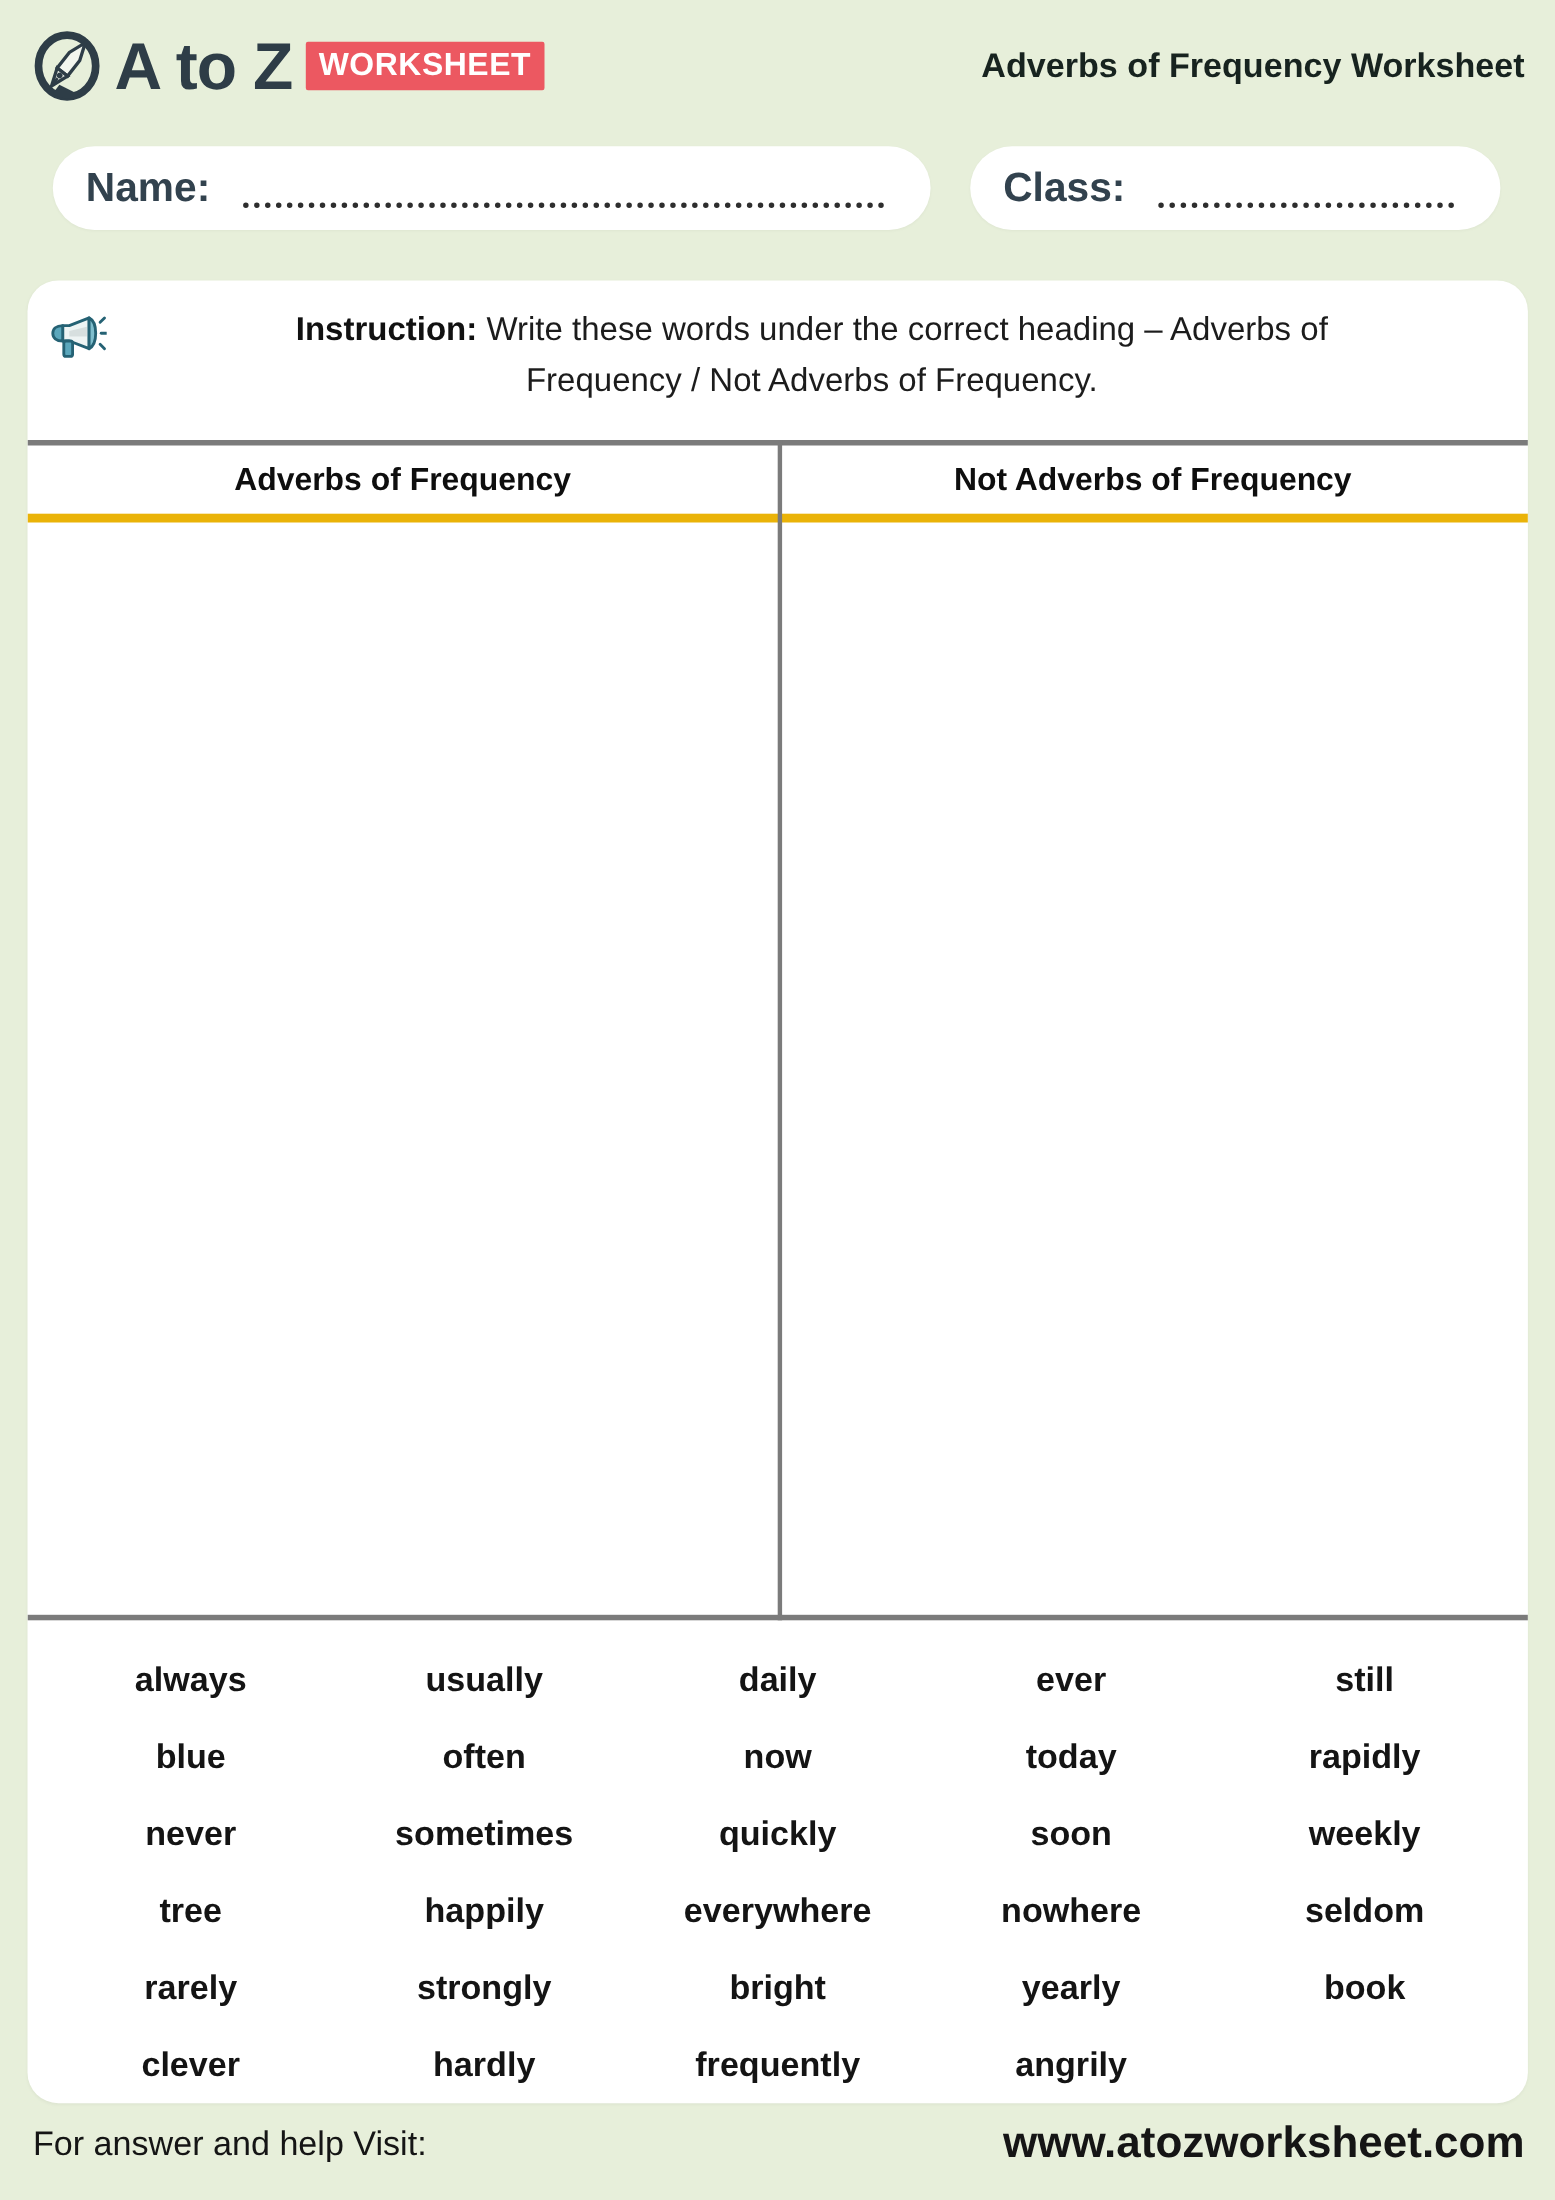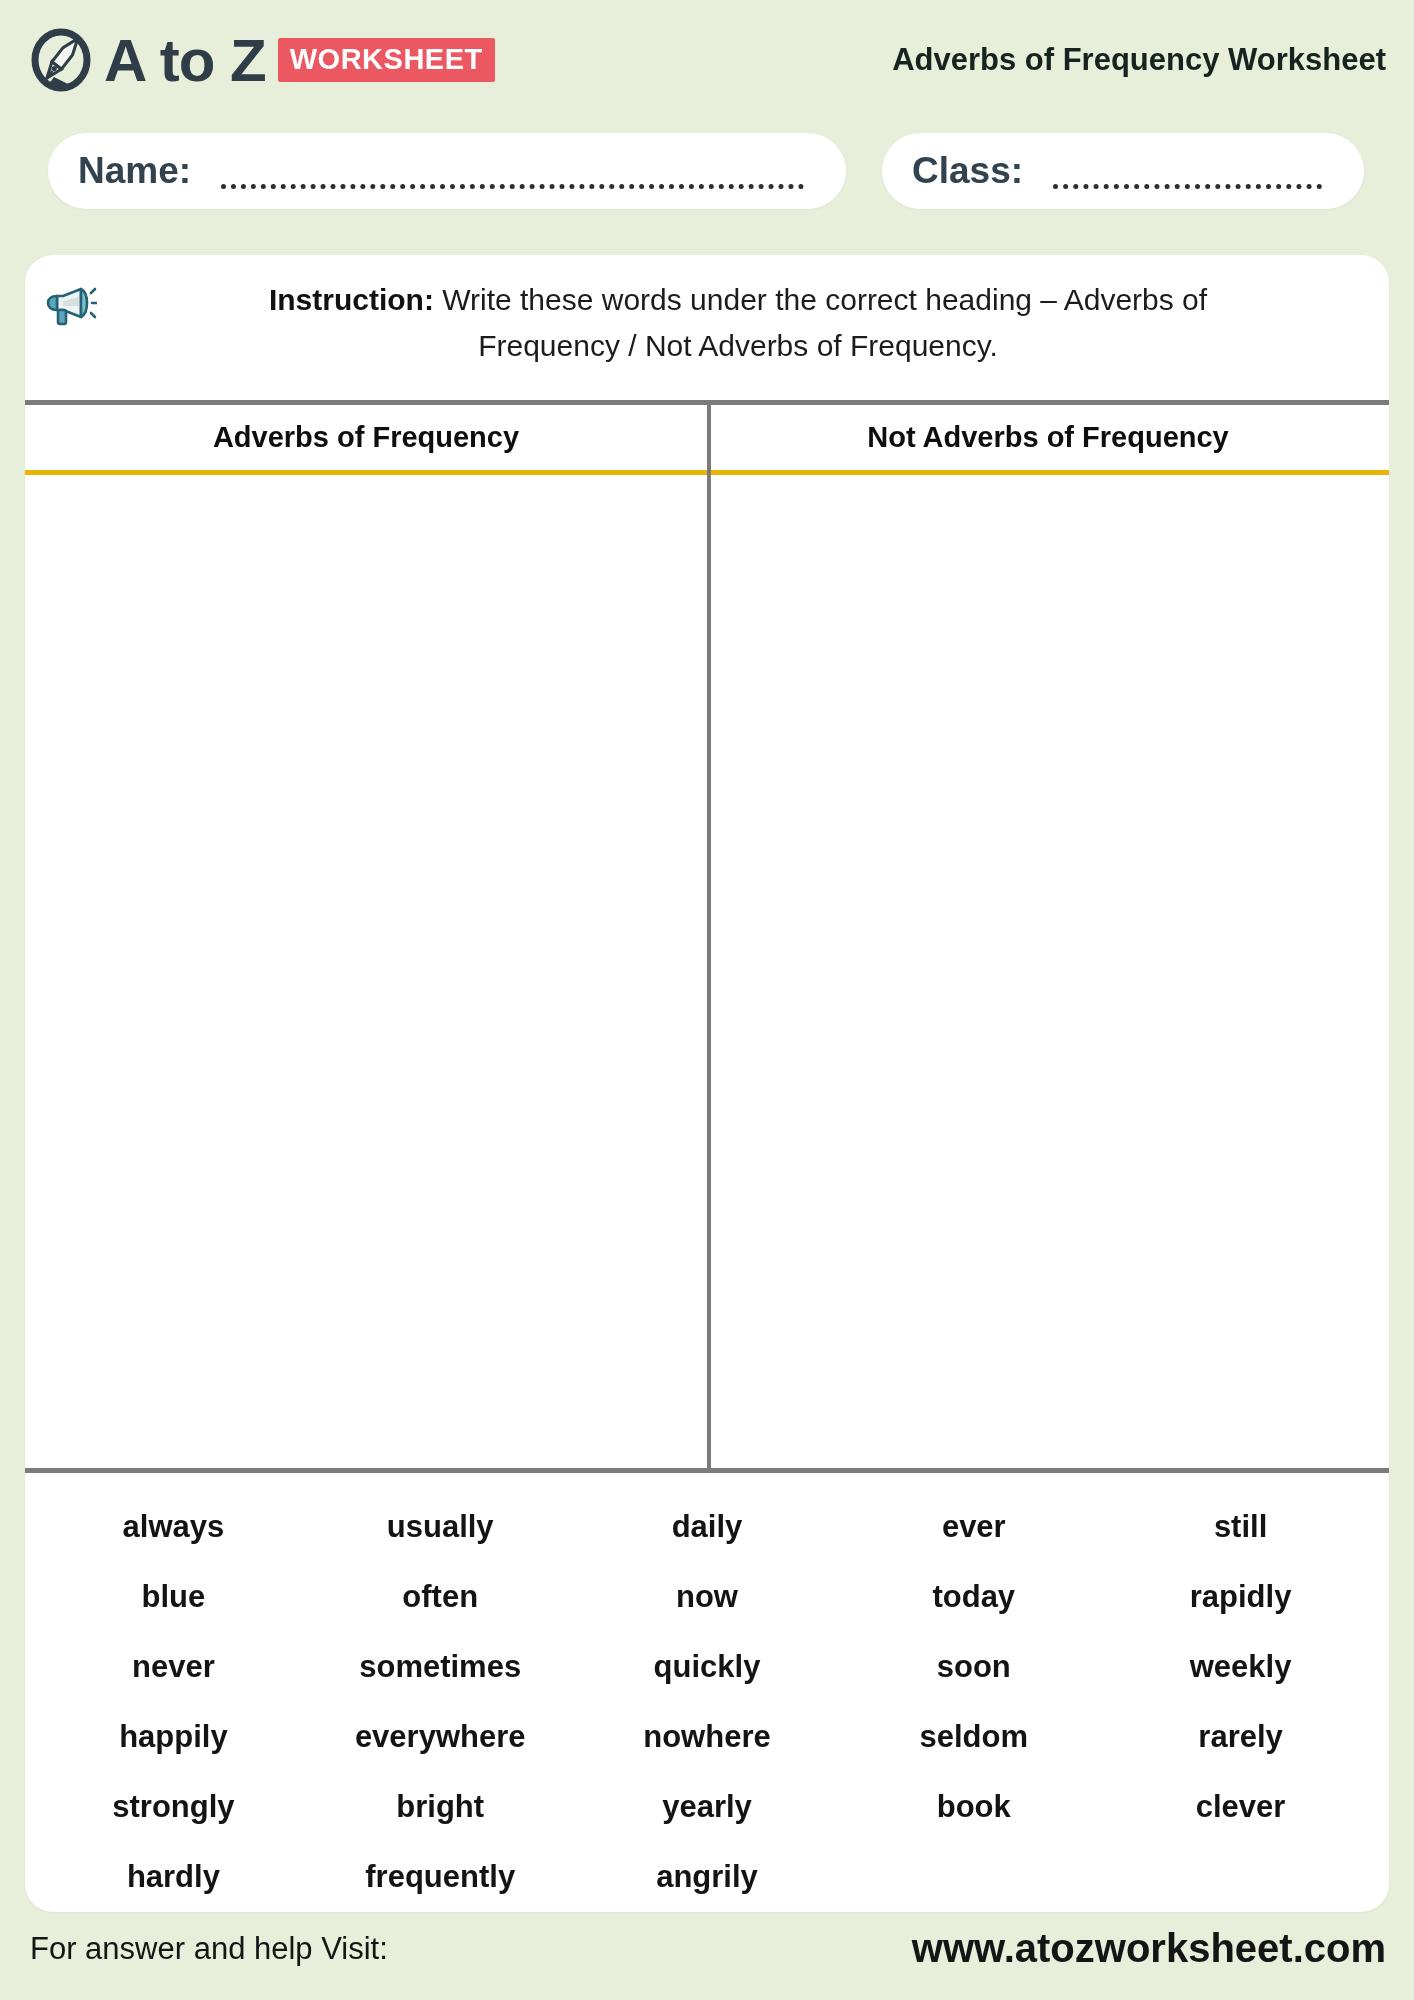--- a/index.html
+++ b/index.html
@@ -61,21 +61,21 @@
   }
   .instr-icon{ width:54px; height:54px; flex:0 0 auto; margin-top:2px; }
   .instr-text{
     flex:1; text-align:center; font-size:30px; line-height:46px; color:#1c1c1c;
   }
   .instr-text b{ font-weight:800; color:#111; }
 
   
   .sort-header{
     position:absolute; left:0; right:0; top:145px; height:75px;
-    border-top:5px solid #7b7b7b; border-bottom:5px solid #eab308;
+    border-top:5px solid #7b7b7b; border-bottom:8px solid #eab308;
     display:flex;
   }
   .sort-header .hcell{
     flex:1; display:flex; align-items:center; justify-content:center;
     font-size:29px; font-weight:800; color:#0e0e0e;
   }
   .sort-body{
     position:absolute; left:0; right:0; top:220px; height:994px; display:flex;
   }
   .sort-body .bcell{ flex:1; }
@@ -180,20 +180,21 @@
       <div class="word">blue</div>
       <div class="word">often</div>
       <div class="word">now</div>
       <div class="word">today</div>
       <div class="word">rapidly</div>
       <div class="word">never</div>
       <div class="word">sometimes</div>
       <div class="word">quickly</div>
       <div class="word">soon</div>
       <div class="word">weekly</div>
+      <div class="word">tree</div>
       <div class="word">happily</div>
       <div class="word">everywhere</div>
       <div class="word">nowhere</div>
       <div class="word">seldom</div>
       <div class="word">rarely</div>
       <div class="word">strongly</div>
       <div class="word">bright</div>
       <div class="word">yearly</div>
       <div class="word">book</div>
       <div class="word">clever</div>

